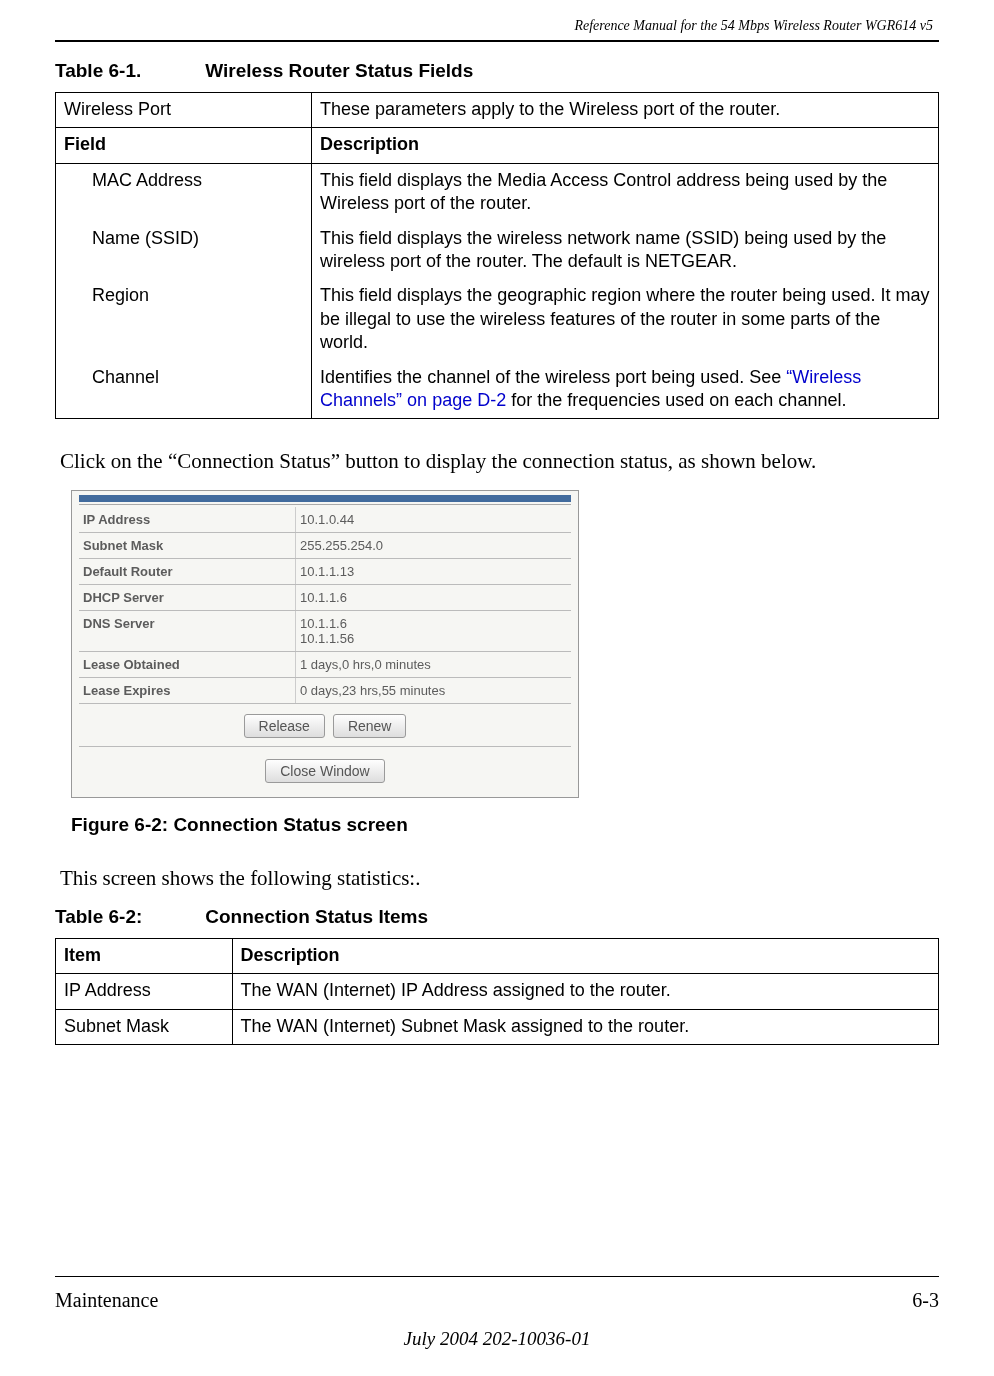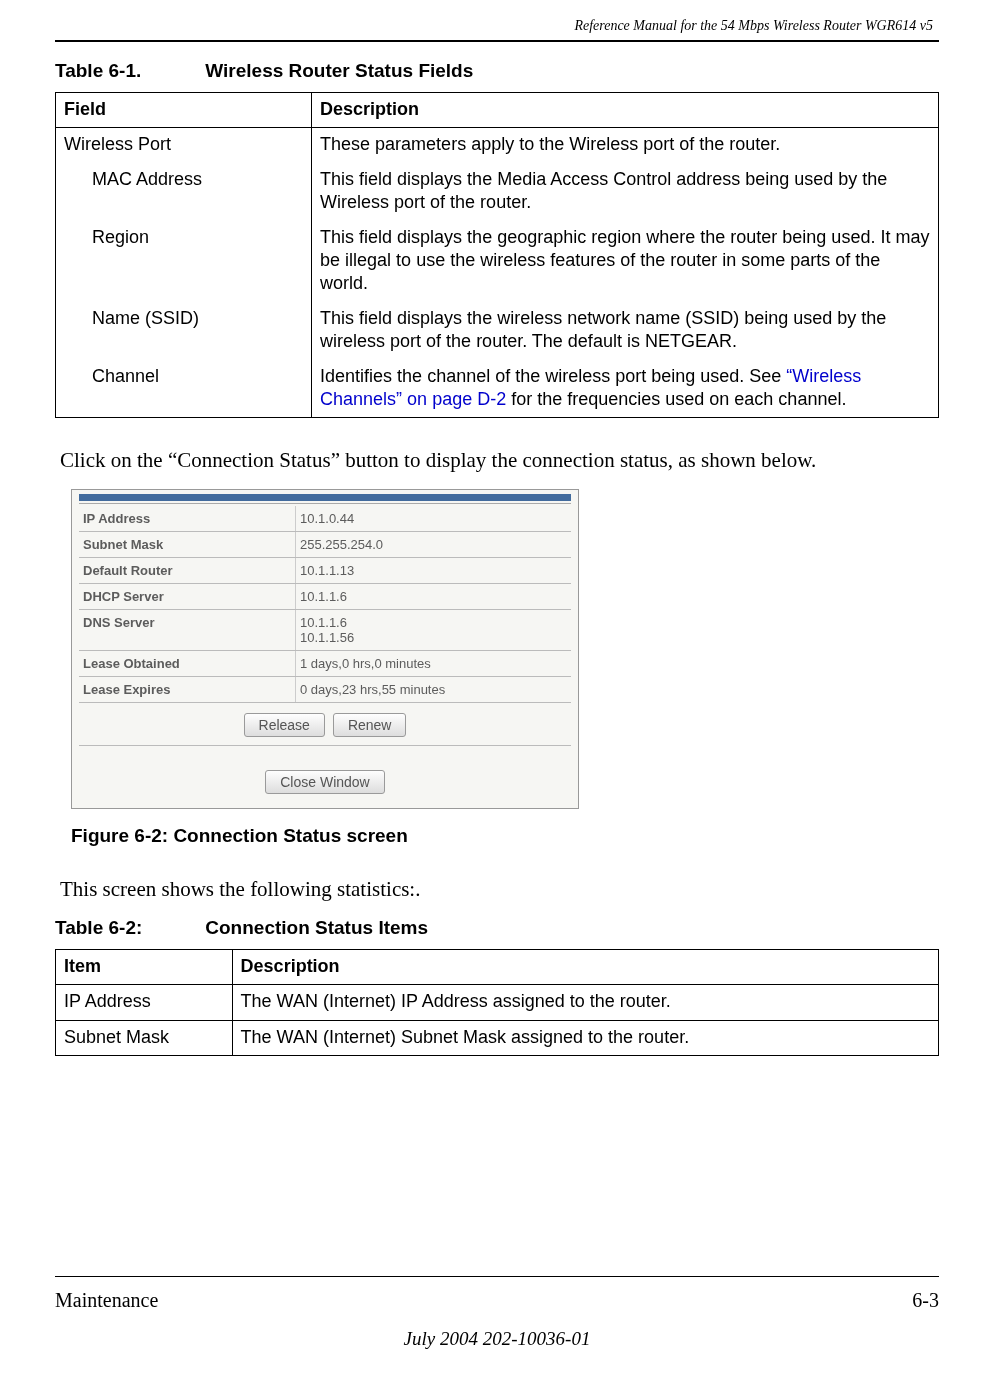--- a/index.html
+++ b/index.html
@@ -76,21 +76,21 @@
       display: inline-block;
       font-family: Arial, sans-serif;
       font-size: 14px;
       color: #555;
       background: linear-gradient(#fefefe, #ddd);
       border: 1px solid #9a9a9a;
       border-radius: 3px;
       padding: 3px 14px;
       margin: 0 2px;
     }
-    .btn-row.sep { border-top: 1px solid #bbb; padding-top: 24px; margin-top: 8px; }
+    .btn-row.sep { border-top: 1px solid #bbb; padding-top: 12px; margin-top: 8px; }
     .fig-caption {
       font-family: Arial, Helvetica, sans-serif;
       font-weight: bold;
       font-size: 19px;
       margin-top: 16px;
     }
     .footer {
       position: absolute;
       left: 55px; right: 55px; bottom: 26px;
     }
@@ -118,38 +118,38 @@
   <span>Wireless Router Status Fields</span>
 </div>
 
 <table class="data">
   <colgroup>
       <col style="width:29%">
       <col>
     </colgroup>
   <tbody>
       <tr>
+    <td style="border-bottom:none">Wireless Port</td>
+    <td style="border-bottom:none">These parameters apply to the Wireless port of the router.</td>
+  </tr>
+  <tr>
     <th>Field</th>
     <th>Description</th>
   </tr>
   <tr>
-    <td style="border-bottom:none">Wireless Port</td>
-    <td style="border-bottom:none">These parameters apply to the Wireless port of the router.</td>
-  </tr>
-  <tr>
     <td class="indent" style="border-top:none;border-bottom:none">MAC Address</td>
     <td style="border-top:none;border-bottom:none">This field displays the Media Access Control address being used by the Wireless port of the router.</td>
   </tr>
   <tr>
+    <td class="indent" style="border-top:none;border-bottom:none">Name (SSID)</td>
+    <td style="border-top:none;border-bottom:none">This field displays the wireless network name (SSID) being used by the wireless port of the router. The default is NETGEAR.</td>
+  </tr>
+  <tr>
     <td class="indent" style="border-top:none;border-bottom:none">Region</td>
     <td style="border-top:none;border-bottom:none">This field displays the geographic region where the router being used. It may be illegal to use the wireless features of the router in some parts of the world.</td>
-  </tr>
-  <tr>
-    <td class="indent" style="border-top:none;border-bottom:none">Name (SSID)</td>
-    <td style="border-top:none;border-bottom:none">This field displays the wireless network name (SSID) being used by the wireless port of the router. The default is NETGEAR.</td>
   </tr>
   <tr>
     <td class="indent" style="border-top:none">Channel</td>
     <td style="border-top:none">
       <span>Identifies the channel of the wireless port being used. See </span><span class="link">“Wireless Channels” on page D-2</span><span> for the frequencies used on each channel.</span>
     </td>
   </tr>
 </tbody>
   </table>
 

